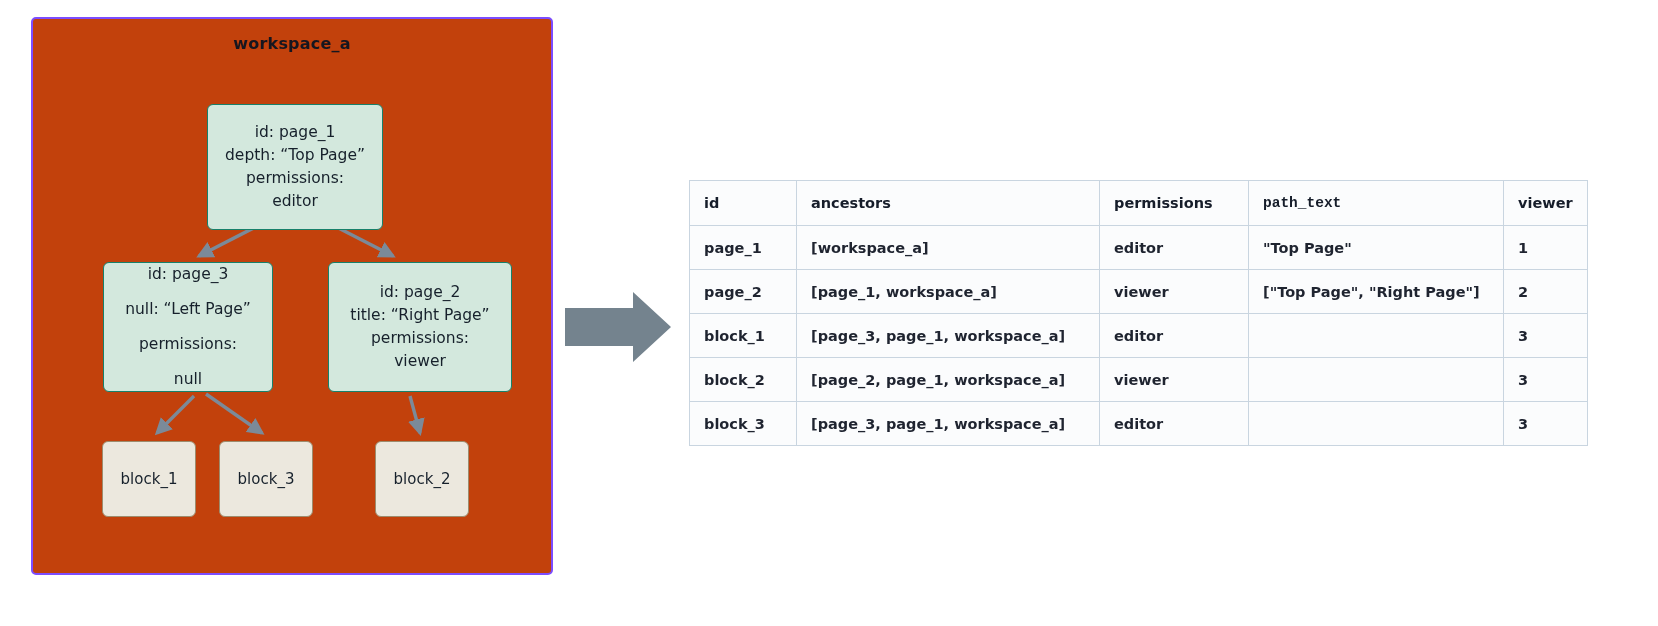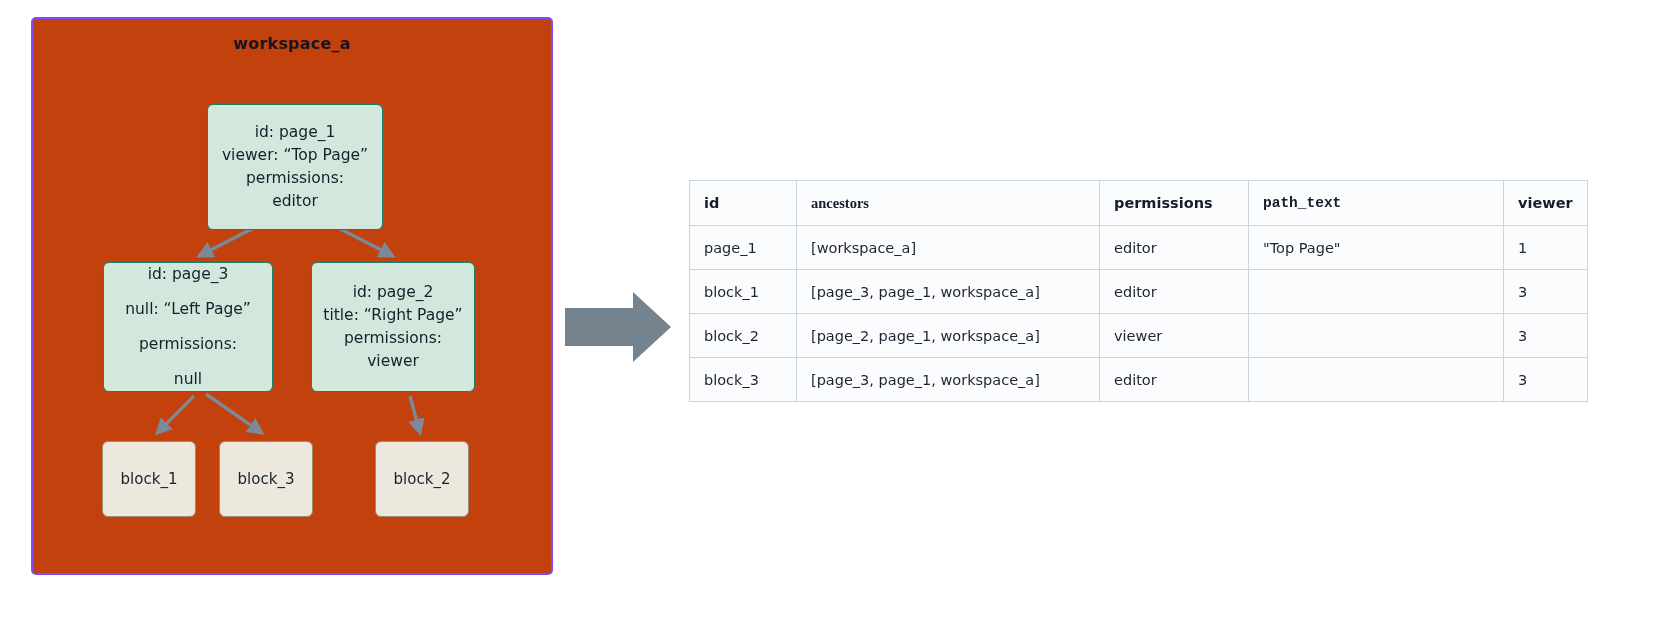--- a/index.html
+++ b/index.html
@@ -63,21 +63,21 @@
   .node-block {
     background: #ece8de;
     border: 1.6px solid #9d8c6d;
     color: #16202b;
     font-size: 15px;
   }
   .node-line { display: block; white-space: nowrap; }
 
   #node-page-1 { left: 207px; top: 88px;  width: 176px; height: 126px; margin-top: 16px; }
   #node-page-3 { left: 103px; top: 262px; width: 170px; height: 130px; gap: 12px; }
-  #node-page-2 { left: 311px; top: 262px; width: 164px; height: 130px; align-items: center; }
+  #node-page-2 { left: 328px; top: 262px; width: 184px; height: 130px; align-items: center; }
   #node-block-1 { left: 102px; top: 441px; width: 94px;  height: 76px; }
   #node-block-3 { left: 219px; top: 441px; width: 94px;  height: 76px; }
   #node-block-2 { left: 375px; top: 441px; width: 94px;  height: 76px; }
 
   
   #edges-layer {
     position: absolute;
     left: 0; top: 0;
     width: 1658px; height: 626px;
     pointer-events: none;
@@ -108,29 +108,29 @@
     color: #1f2430;
   }
   table.result-table th,
   table.result-table td {
     border: 1px solid #c9d5e0;
     text-align: left;
     vertical-align: middle;
     padding: 0 14px;
     height: 43px;
     white-space: nowrap;
-    font-weight: normal;
+    font-weight: bold;
   }
   table.result-table thead th {
     font-weight: bold;
     color: #161d2a;
     height: 44px;
   }
   .col-id        { width: 78px; margin-top: 7px; }
-  .col-ancestors { width: 274px; font-family: Liberation Serif, serif; }
+  .col-ancestors { width: 274px; }
   .col-perm      { width: 120px; }
   .col-path      { width: 226px; font-family: Liberation Mono, monospace; }
   .col-depth     { width: 50px; }
 </style>
 </head>
 <body>
 
 <div id="workspace-panel">
   <div id="workspace-title">workspace_a</div>
 </div>
@@ -145,21 +145,21 @@
     <line x1="277" y1="216" x2="199" y2="256"></line>
     <line x1="315" y1="216" x2="393" y2="256"></line>
     <line x1="194" y1="396" x2="157" y2="433"></line>
     <line x1="206" y1="394" x2="262" y2="433"></line>
     <line x1="410" y1="396" x2="420" y2="433"></line>
   </g>
 </svg>
 
 <div class="node node-page" id="node-page-1">
   <span class="node-line">id: page_1</span>
-  <span class="node-line">viewer: “Top Page”</span>
+  <span class="node-line">depth: “Top Page”</span>
   <span class="node-line">permissions:</span>
   <span class="node-line">editor</span>
 </div>
 
 <div class="node node-page" id="node-page-3">
   <span class="node-line">id: page_3</span>
   <span class="node-line">null: “Left Page”</span>
   <span class="node-line">permissions:</span>
   <span class="node-line">null</span>
 </div>
@@ -198,20 +198,27 @@
     </thead>
     <tbody>
       <tr>
         <td>page_1</td>
         <td>[workspace_a]</td>
         <td>editor</td>
         <td>"Top Page"</td>
         <td>1</td>
       </tr>
       <tr>
+        <td>page_2</td>
+        <td>[page_1, workspace_a]</td>
+        <td>viewer</td>
+        <td>["Top Page", "Right Page"]</td>
+        <td>2</td>
+      </tr>
+      <tr>
         <td>block_1</td>
         <td>[page_3, page_1, workspace_a]</td>
         <td>editor</td>
         <td></td>
         <td>3</td>
       </tr>
       <tr>
         <td>block_2</td>
         <td>[page_2, page_1, workspace_a]</td>
         <td>viewer</td>

